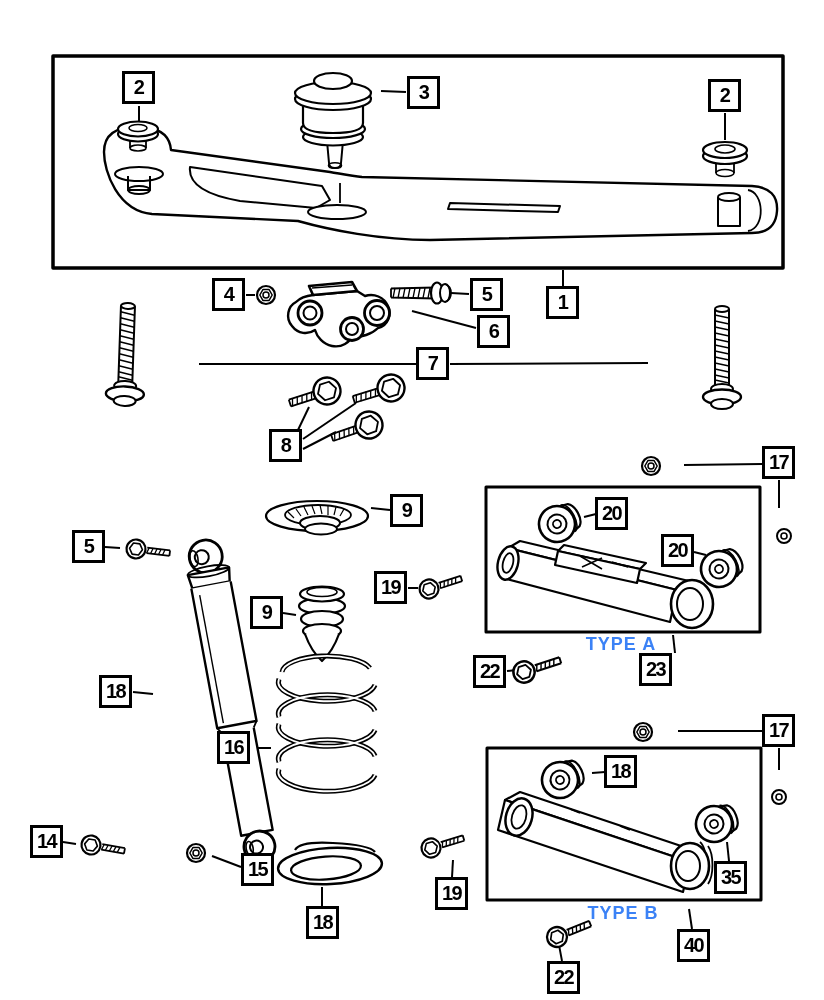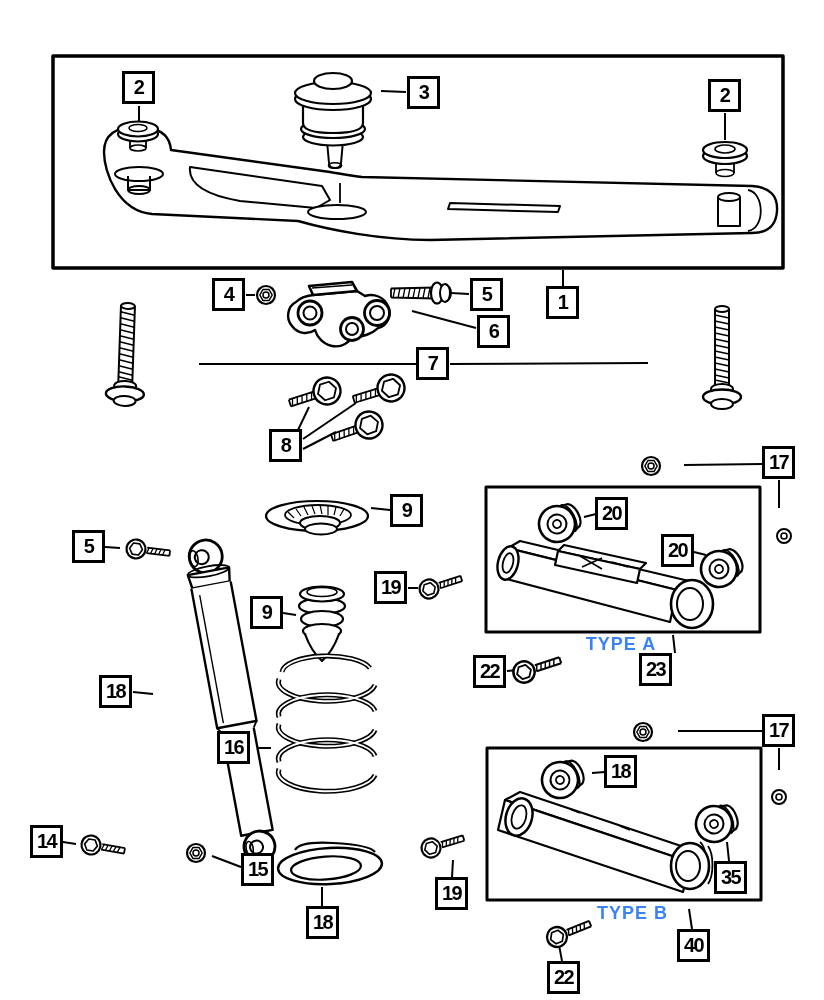--- a/index.html
+++ b/index.html
@@ -300,15 +300,15 @@
 <div class="callout" style="left:639px;top:653px">23</div>
 <div class="callout" style="left:473px;top:655px">22</div>
 <div class="callout" style="left:762px;top:714px">17</div>
 <div class="callout" style="left:604px;top:755px">18</div>
 <div class="callout" style="left:714px;top:861px">35</div>
 <div class="callout" style="left:435px;top:877px">19</div>
 <div class="callout" style="left:677px;top:929px">40</div>
 <div class="callout" style="left:547px;top:961px">22</div>
 
 <div class="type-label" style="left:576px;top:634px;width:90px;text-align:center">TYPE A</div>
-<div class="type-label" style="left:578px;top:903px;width:90px;text-align:right">TYPE B</div>
+<div class="type-label" style="left:578px;top:903px;width:90px;text-align:center">TYPE B</div>
 
 </div>
 
 </body></html>

